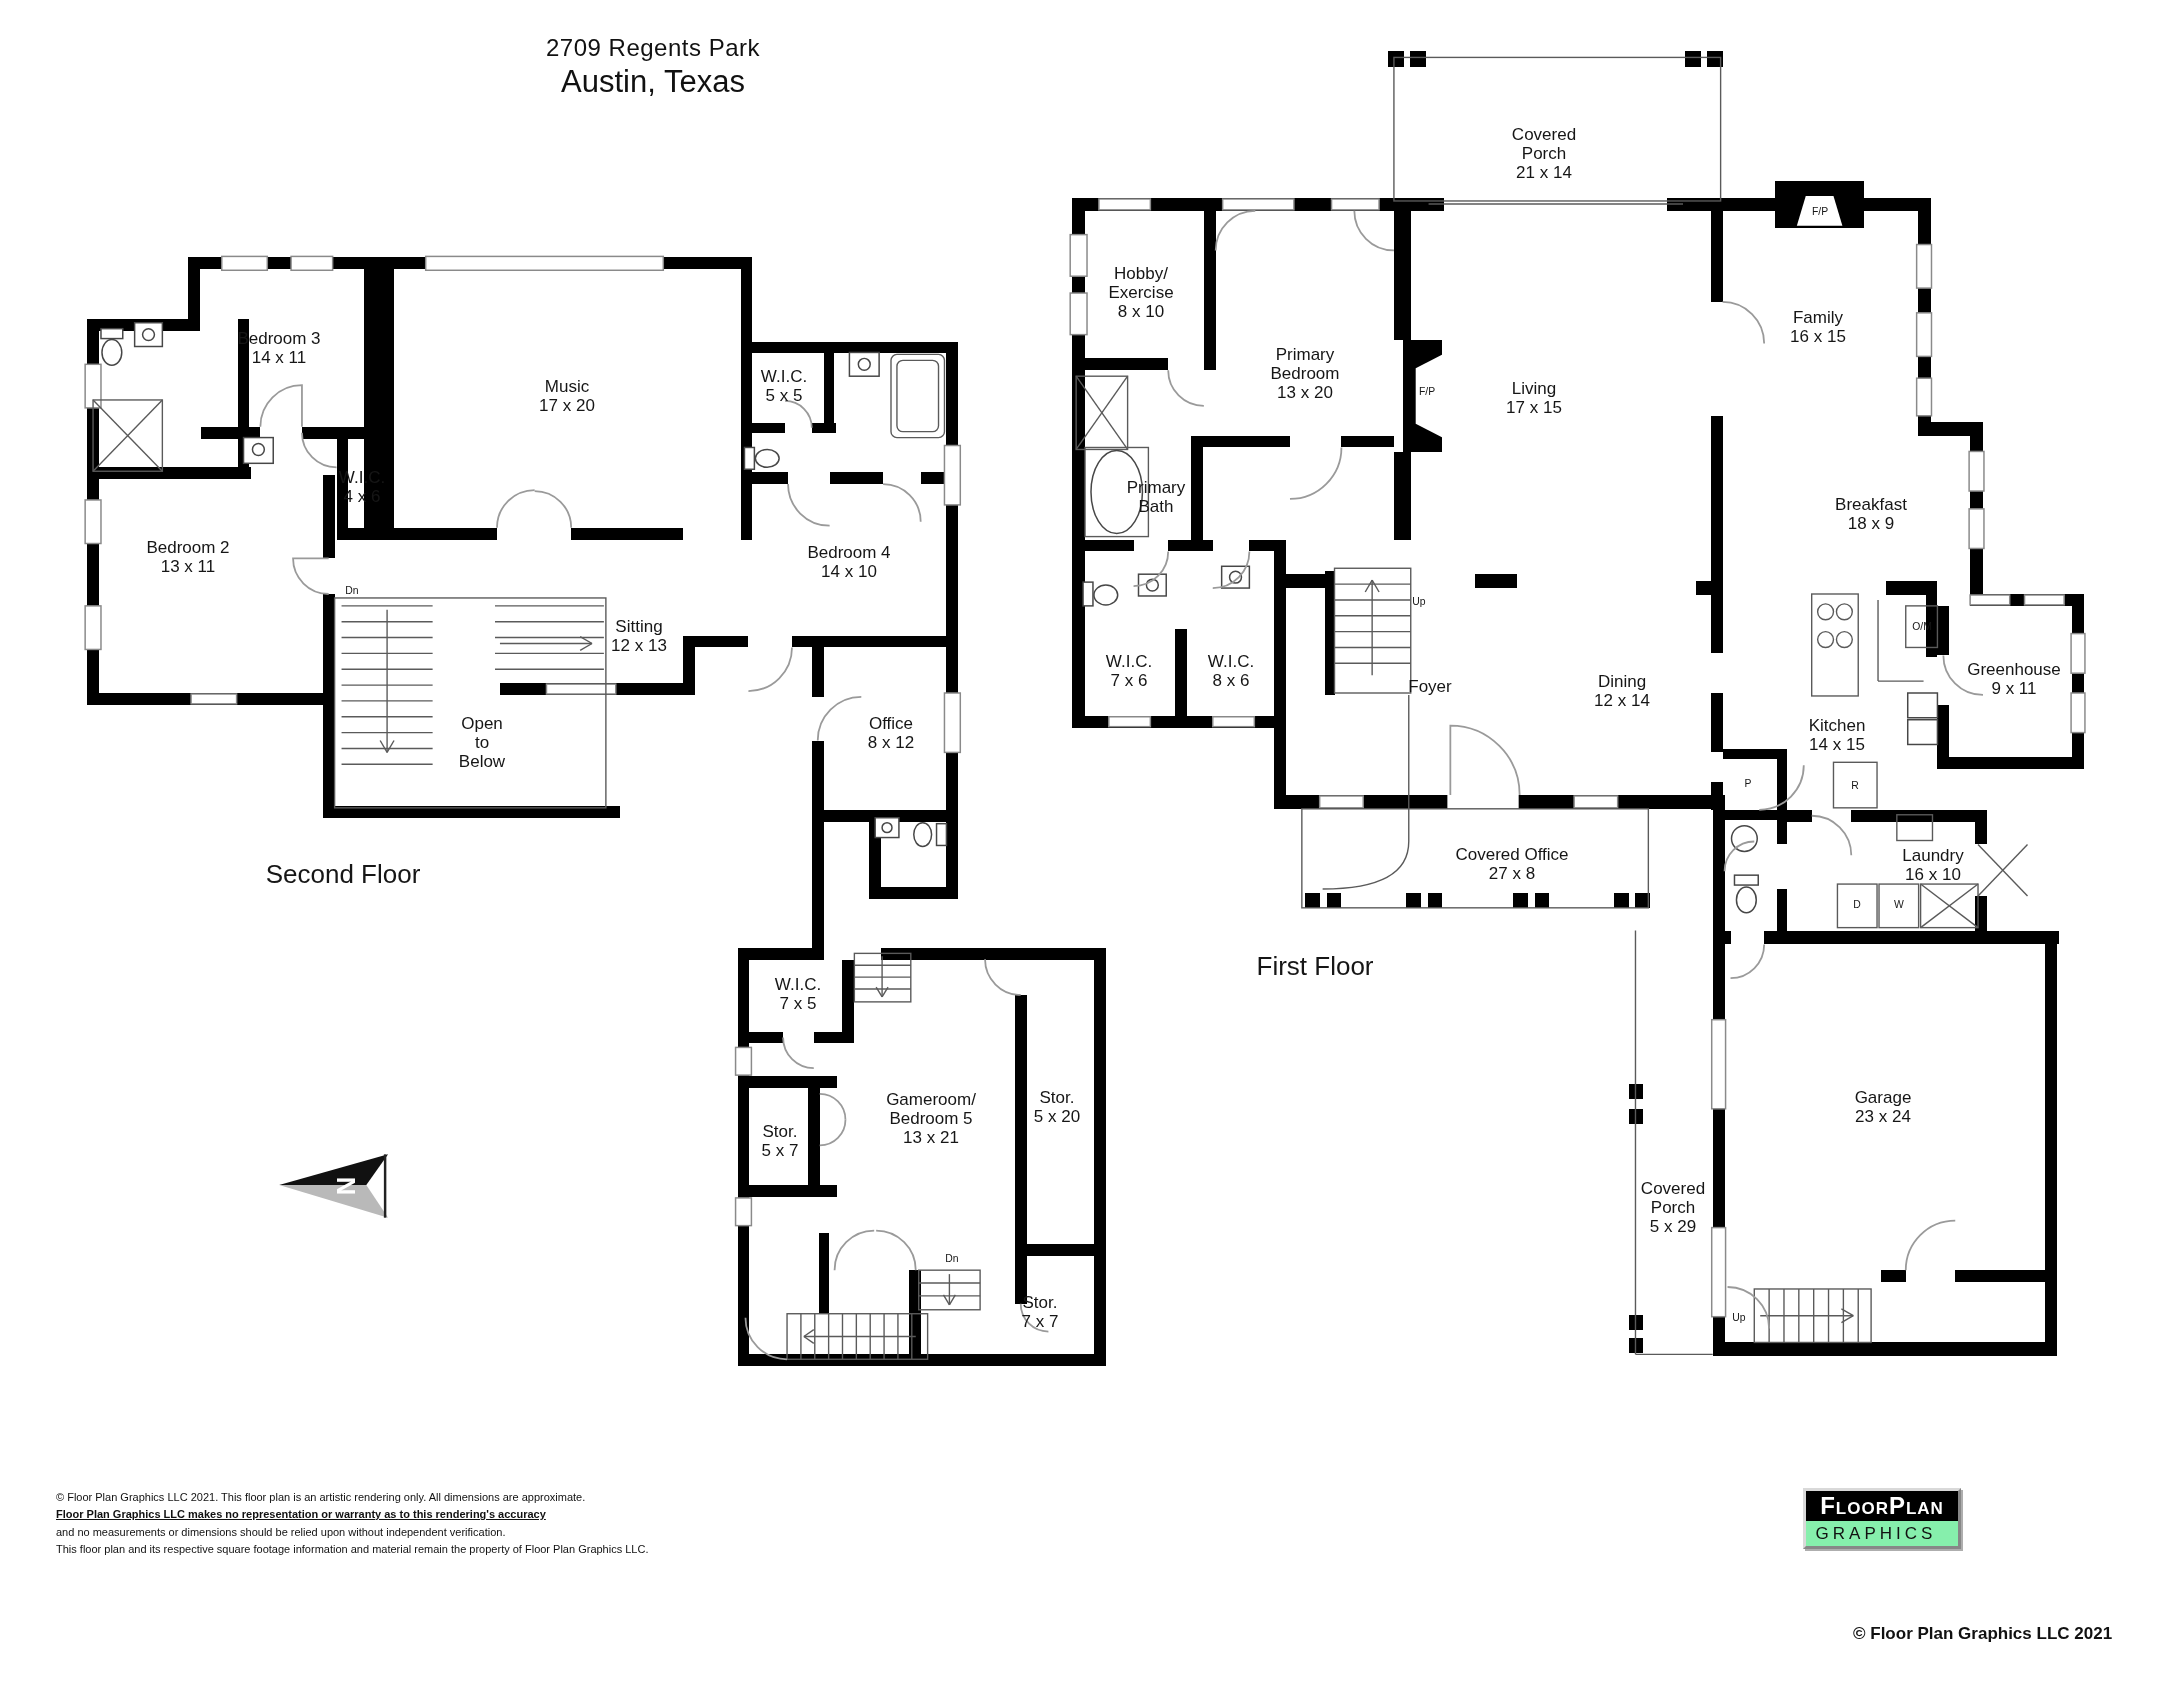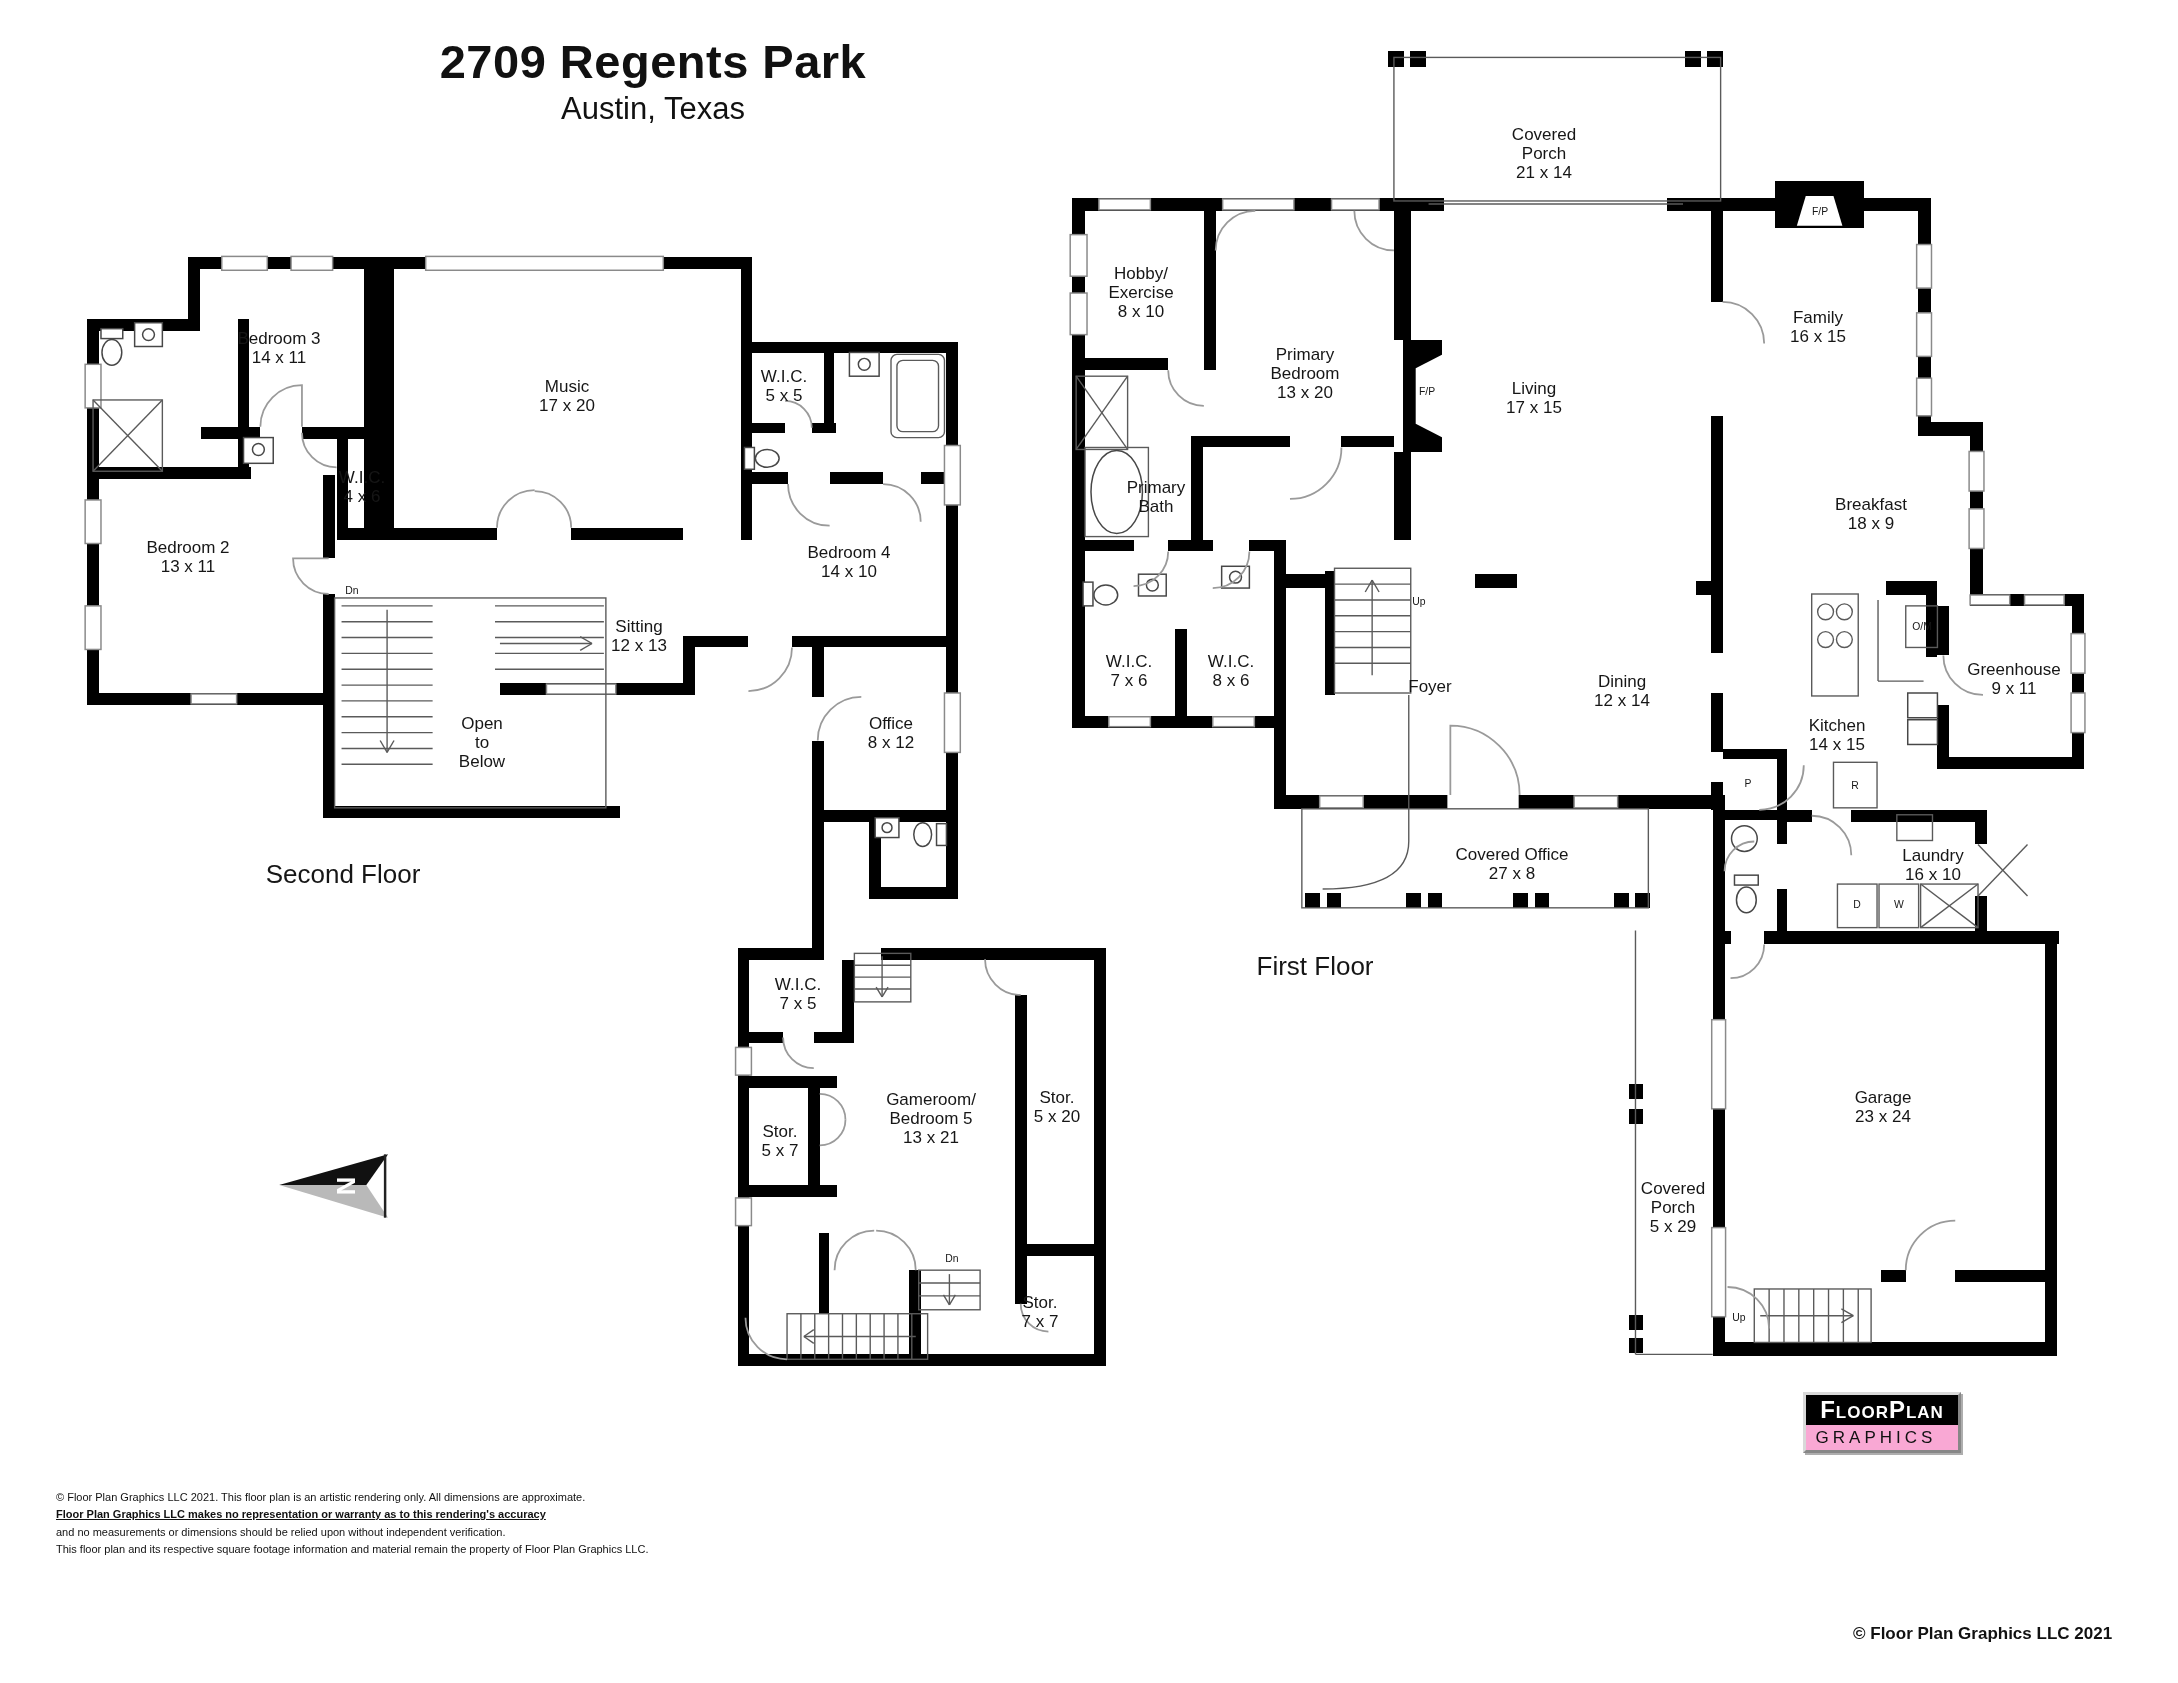--- a/index.html
+++ b/index.html
@@ -11,25 +11,25 @@
   .cut rect{fill:#fff;}
   .thin rect,.thin line,.thin path,.thin circle{fill:none;stroke:#5a5a5a;stroke-width:1.4;}
   .fix rect,.fix ellipse,.fix circle{fill:#fff;stroke:#474747;stroke-width:1.5;}
   .door path{fill:none;stroke:#9a9a9a;stroke-width:1.8;}
   .lbl{position:absolute;transform:translate(-50%,-50%);text-align:center;
        font-size:17px;line-height:1.13;color:#161616;white-space:nowrap;z-index:5;}
   .tiny{font-size:10.4px;}
   .floorlbl{font-size:26px;}
   .title{position:absolute;left:653px;top:34px;transform:translateX(-50%);
          text-align:center;z-index:5;}
-  .title .t1{font-size:47px;font-weight:700;letter-spacing:0.5px;}
+  .title .t1{font-size:24px;font-weight:400;letter-spacing:0.5px;}
   .title .t2{font-size:31px;margin-top:2px;}
   .footer{position:absolute;left:56px;top:1489px;font-size:11px;line-height:1.58;z-index:5;}
   .footer .b{font-weight:700;text-decoration:underline;}
-  .logo{position:absolute;left:1803px;top:1392px;width:152px;z-index:5;background:#f9a8d4;
+  .logo{position:absolute;left:1803px;top:1488px;width:152px;z-index:5;background:#86efac;
         border:3px solid;border-color:#d9d9d9 #878787 #878787 #d9d9d9;box-shadow:2px 2px 0 #aeaeae;}
   .logo .top{background:#000;color:#fff;font-variant:small-caps;font-weight:700;
              font-size:24px;text-align:center;padding:1px 0;letter-spacing:1px;}
   .logo .bot{color:#111;font-size:17px;text-align:center;letter-spacing:4px;
              padding:3px 12px 2px 0;text-transform:uppercase;}
   .copy{position:absolute;left:1853px;top:1624px;font-size:17px;font-weight:700;z-index:5;}
 </style>
 </head>
 <body>
 

